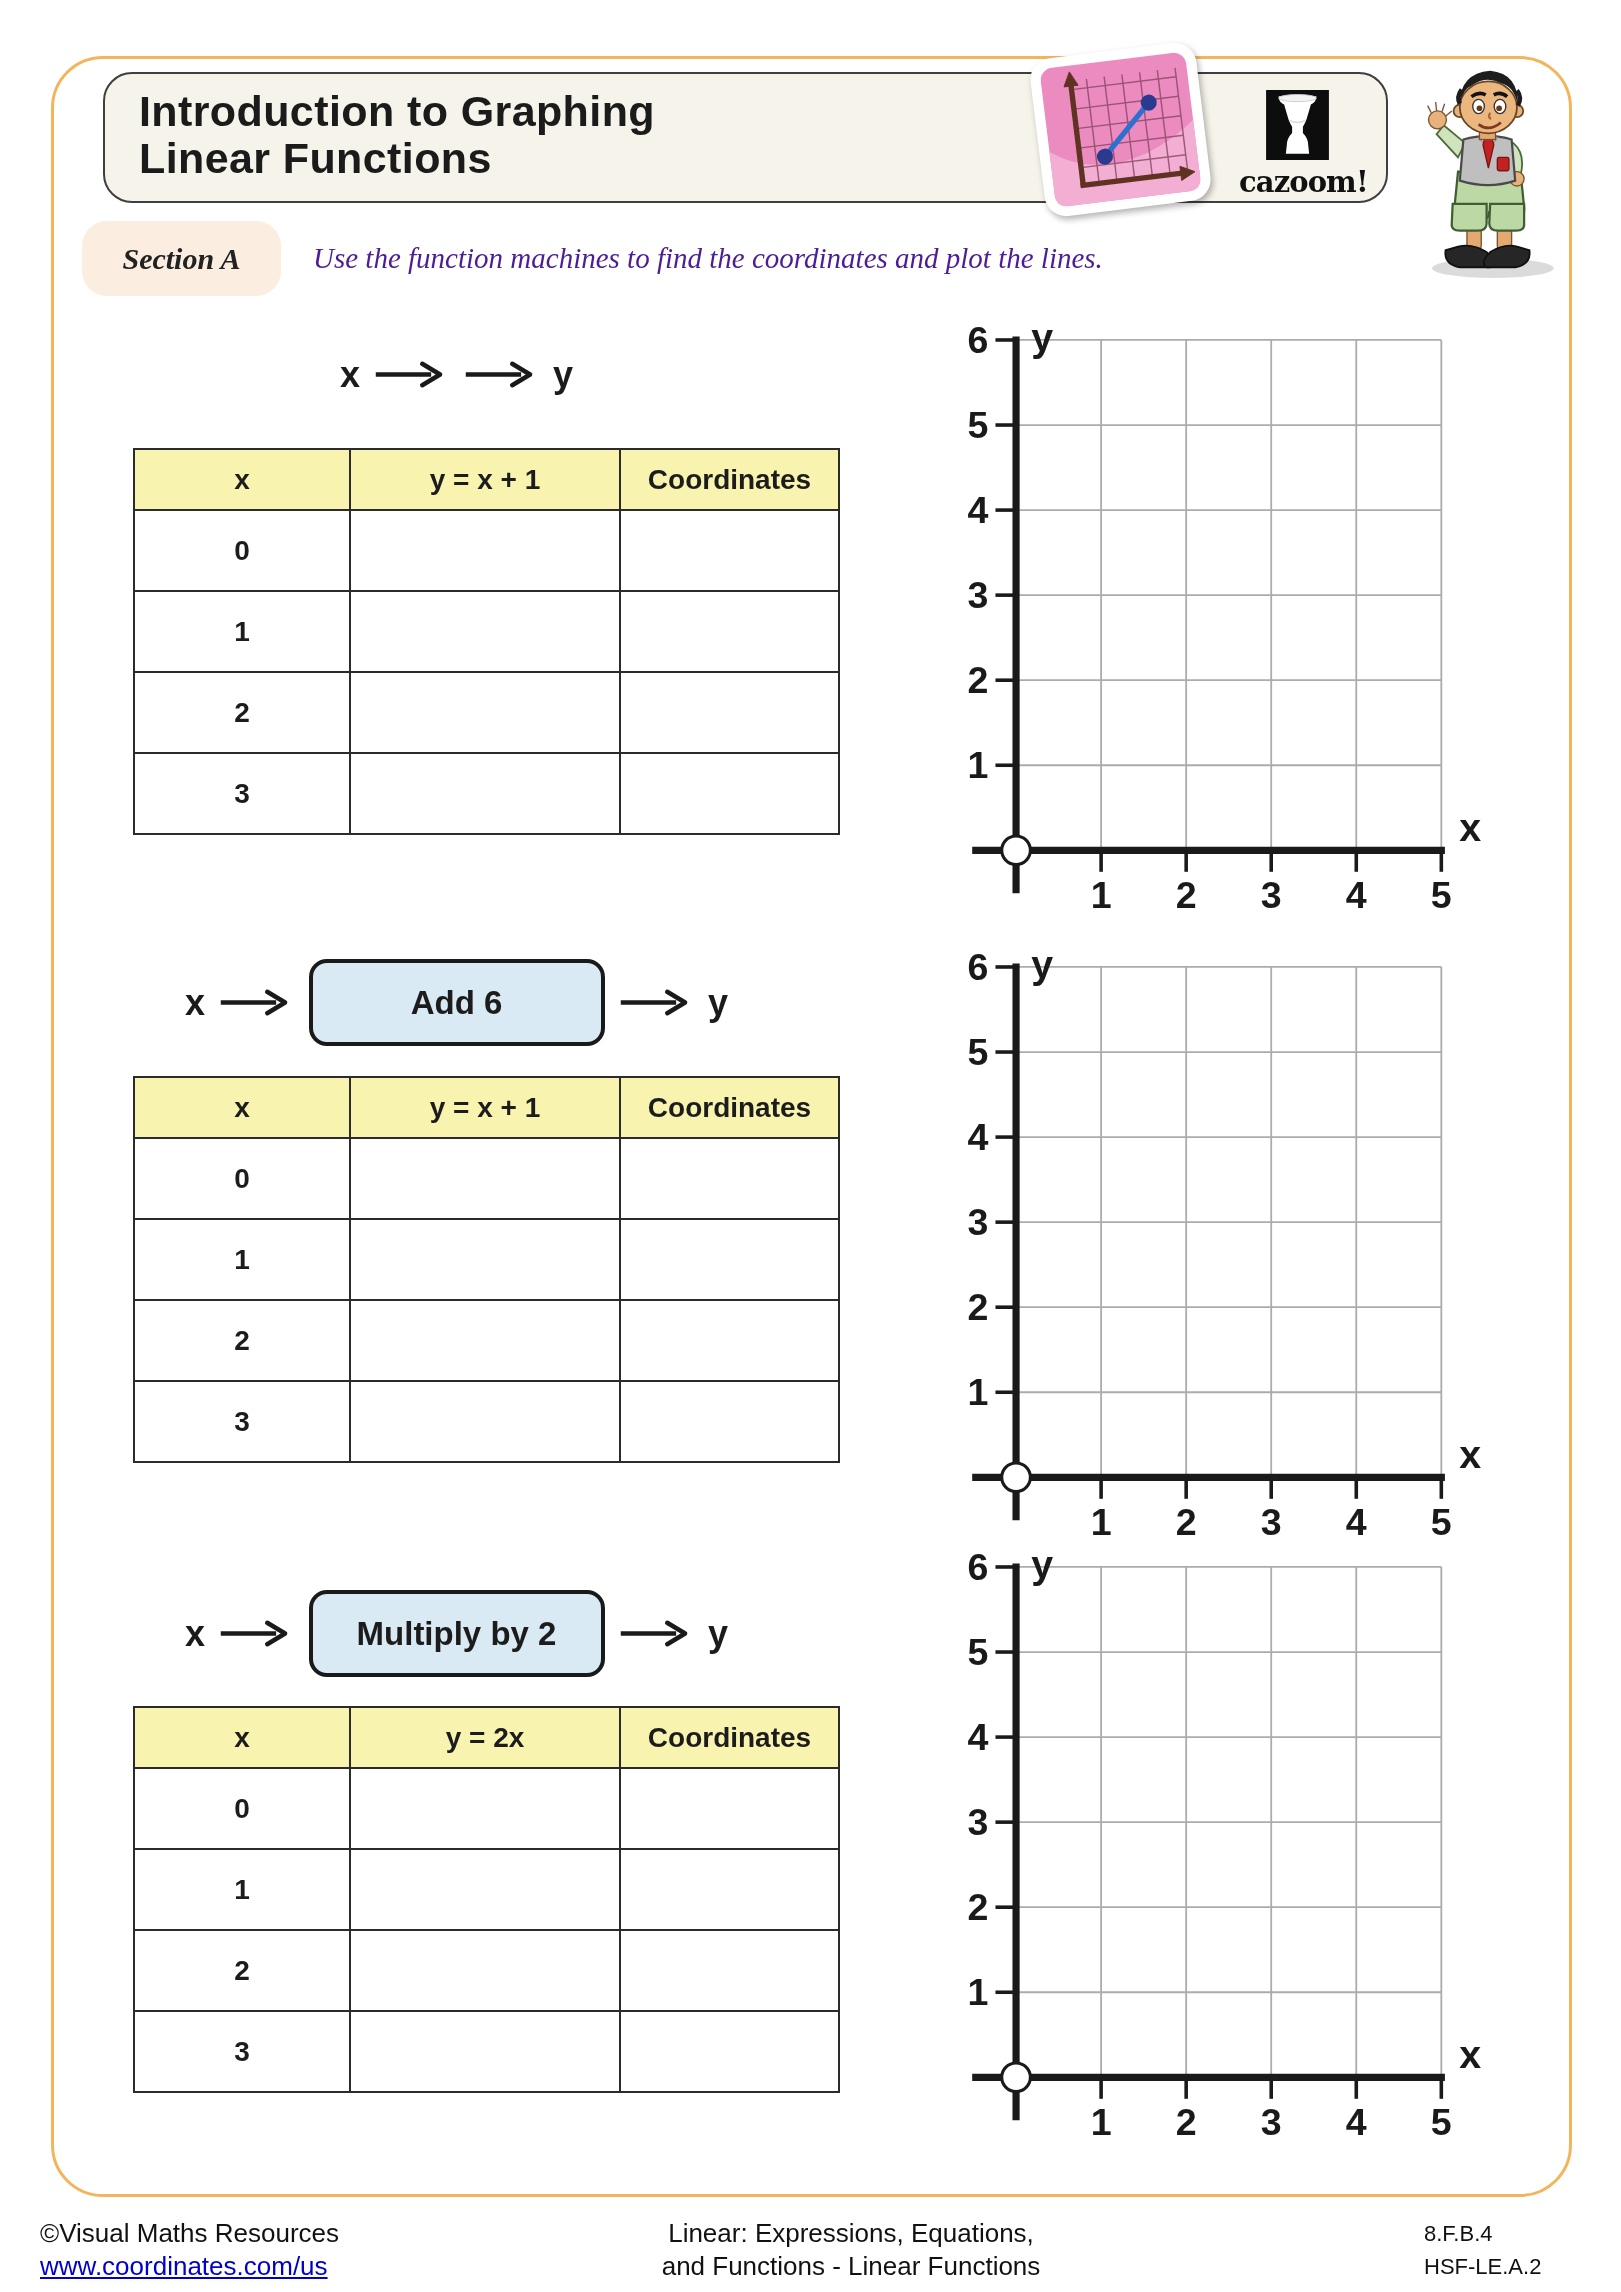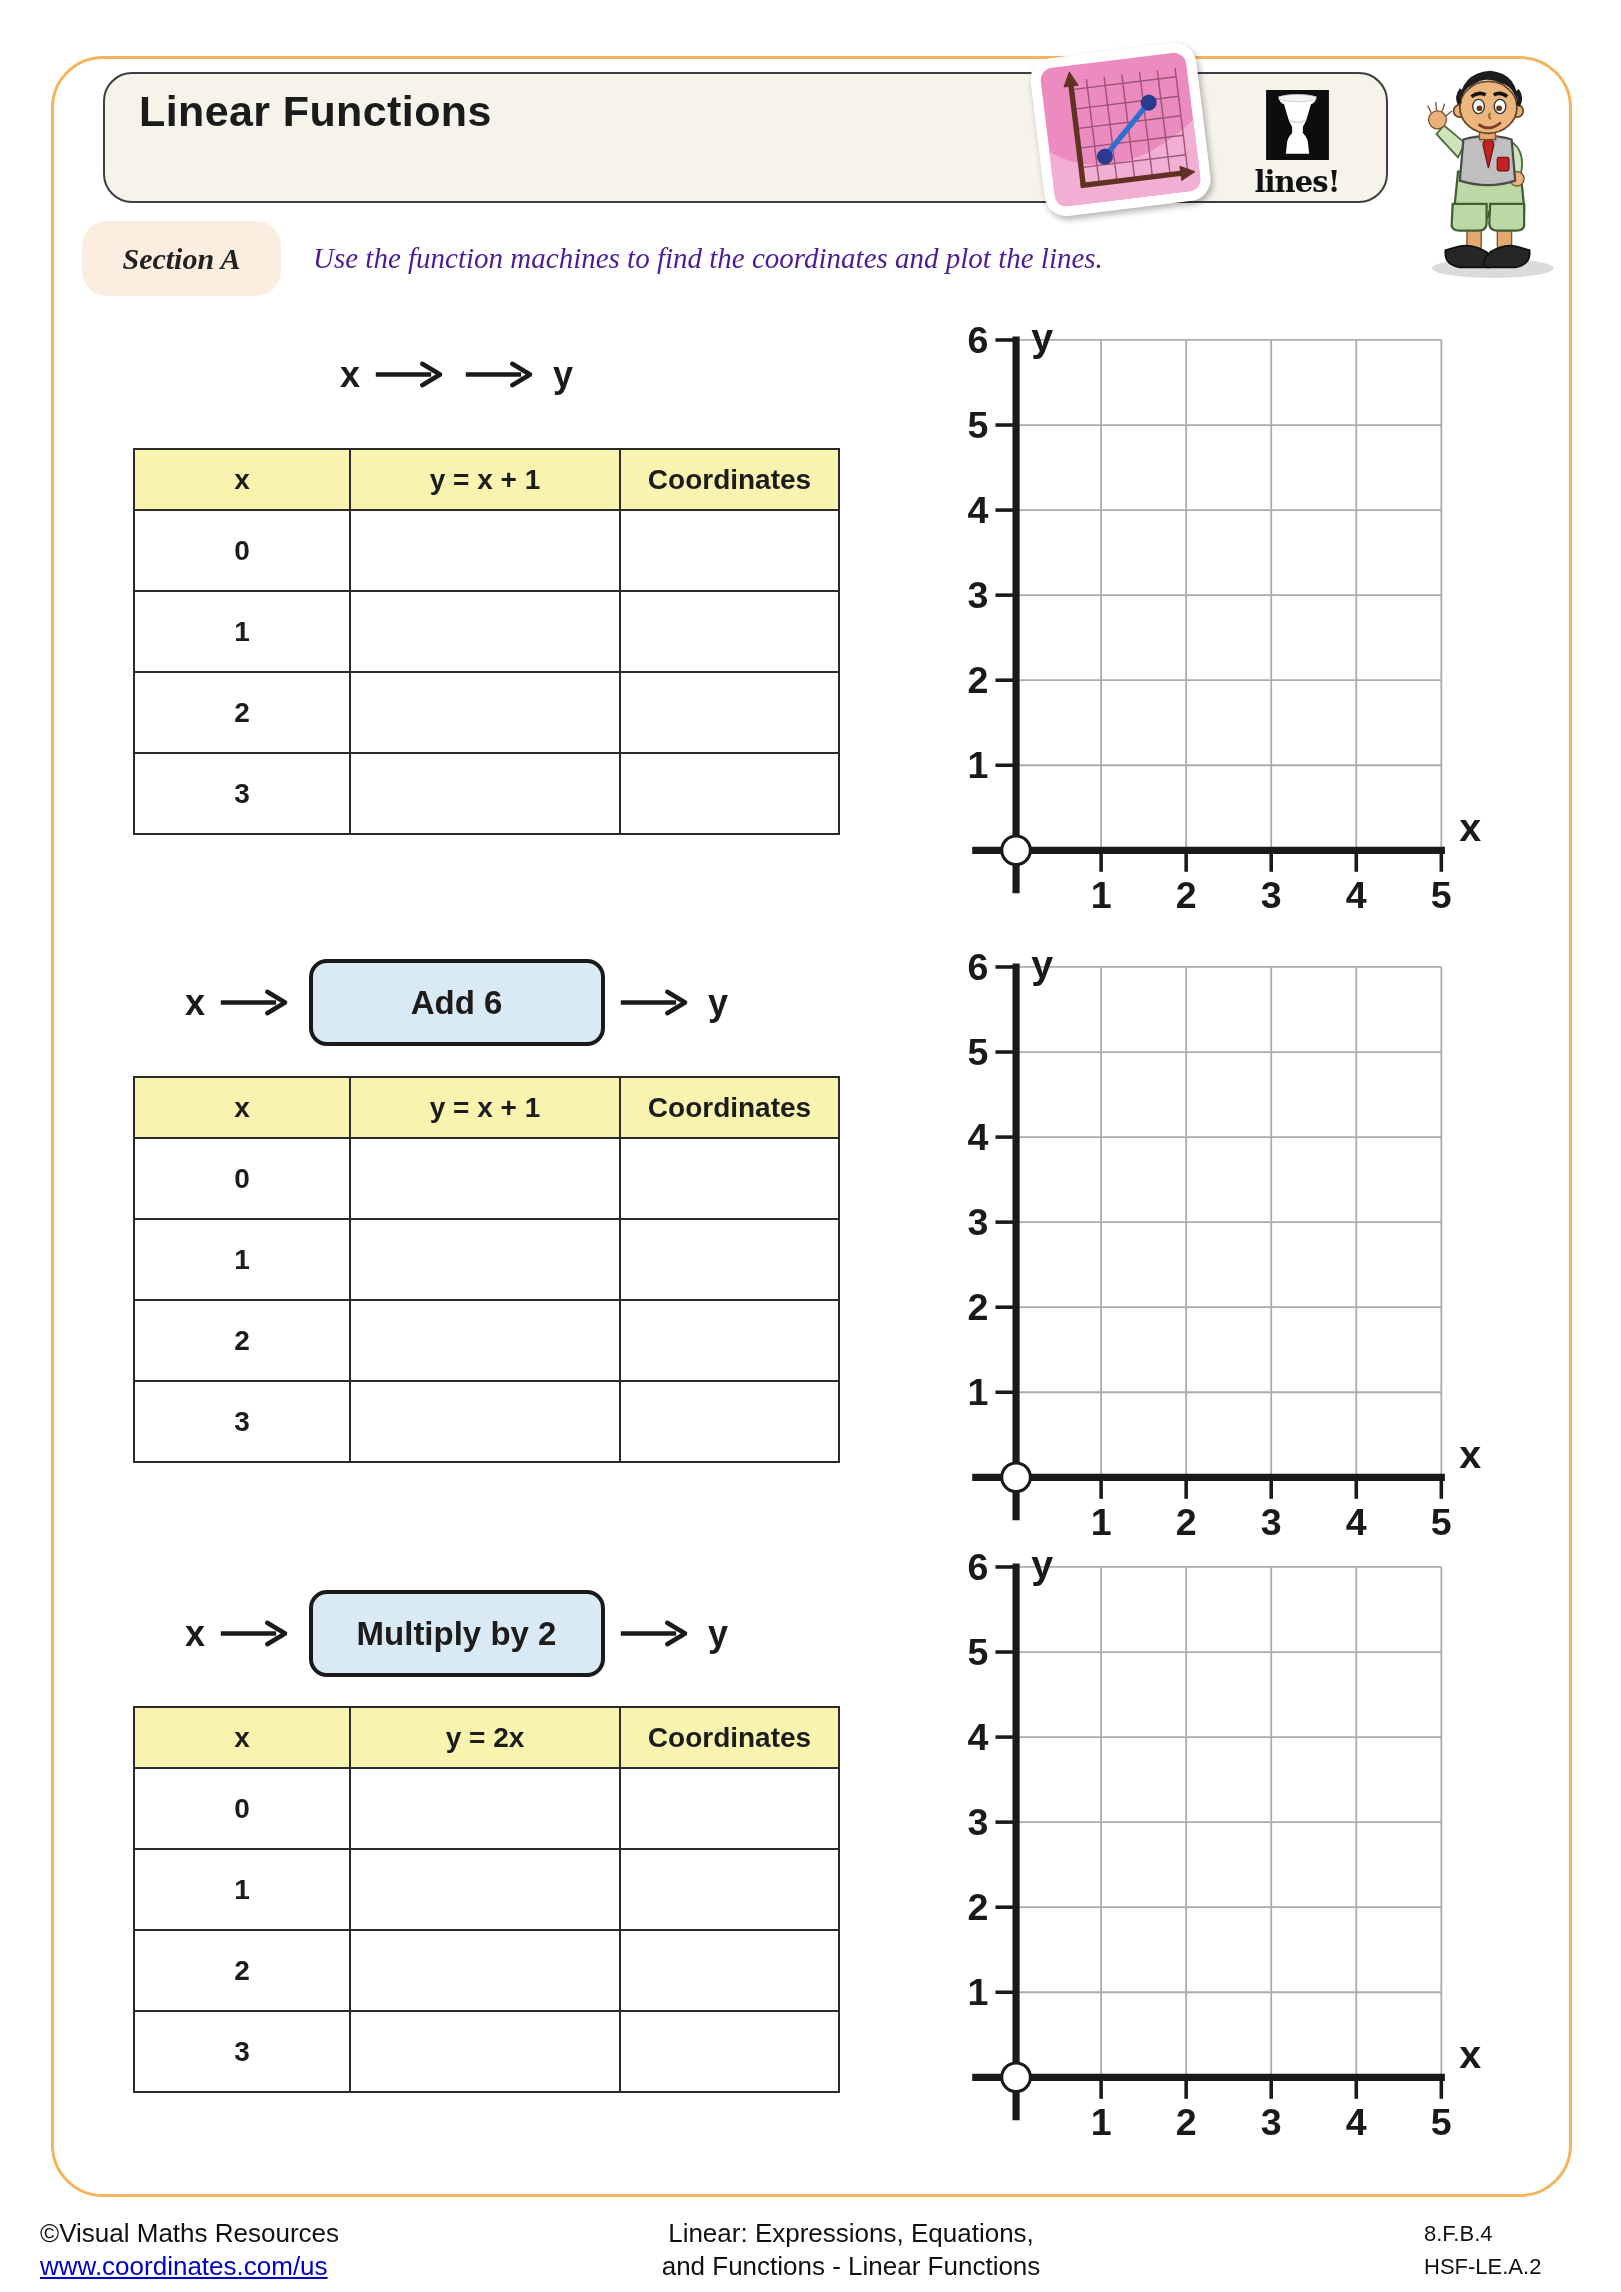--- a/index.html
+++ b/index.html
@@ -67,20 +67,21 @@
 </style>
 </head>
 <body>
 
 <div class="page">
 
   <div class="frame"></div>
 
   <div class="titlebar"></div>
   <div class="title-text">
+    <div>Introduction to Graphing</div>
     <div>Linear Functions</div>
   </div>
 
   <div class="pink-card">
     <svg width="167" height="159" viewBox="0 0 186 178">
       <rect x="11" y="11" width="164" height="156" rx="14" fill="#EC8BC0"></rect>
       <path d="M11,104 C55,138 118,132 175,88 L175,153 Q175,167 161,167 L25,167 Q11,167 11,153 Z" fill="#F3AED3"></path>
       <g stroke="#8D4A68" stroke-width="1.6" opacity="0.85">
         <line x1="62" y1="28" x2="62" y2="148"></line>
           <line x1="82" y1="28" x2="82" y2="148"></line>
@@ -106,21 +107,21 @@
     </svg>
   </div>
 
   <div class="cazoom">
     <svg width="63" height="70" viewBox="0 0 70 78">
       <rect x="0" y="0" width="70" height="78" fill="#0d0d0d"></rect>
       <path d="M14,7 H56 C56,12 53,15 50,16 L45,33 Q43,38 41,41 L41,48 Q47,54 47,62 L48,71 H22 L23,62 Q23,54 29,48 L29,41 Q27,38 25,33 L20,16 C17,15 14,12 14,7 Z" fill="#ffffff"></path>
       <ellipse cx="35" cy="9" rx="21" ry="4" fill="#f2f2f2" stroke="#cccccc" stroke-width="1"></ellipse>
       <path d="M26,34 Q35,38 44,34" stroke="#dddddd" stroke-width="2" fill="none"></path>
     </svg>
-    <div class="cazoom-text">lines!</div>
+    <div class="cazoom-text">cazoom!</div>
   </div>
 
   <div class="boy">
     <svg width="159" height="224" viewBox="0 0 178 250">
       <ellipse cx="95" cy="236" rx="68" ry="11" fill="#c7c7c7" opacity="0.65"></ellipse>
       <rect x="66" y="172" width="16" height="46" rx="7" fill="#E3A96F" stroke="#7a5230" stroke-width="1.5"></rect>
       <rect x="100" y="172" width="16" height="46" rx="7" fill="#E3A96F" stroke="#7a5230" stroke-width="1.5"></rect>
       <path d="M42,216 Q40,232 58,235 L92,235 Q100,230 88,218 Q72,208 56,212 Z" fill="#262626" stroke="#111" stroke-width="2"></path>
       <path d="M136,216 Q138,232 120,235 L88,235 Q80,230 92,218 Q108,208 122,212 Z" fill="#262626" stroke="#111" stroke-width="2"></path>
       <path d="M56,128 H126 L130,168 Q131,180 120,182 L98,182 Q91,181 91,172 Q91,181 84,182 L62,182 Q51,180 52,168 Z" fill="#BCD8A5" stroke="#3F5E33" stroke-width="2.5"></path>

